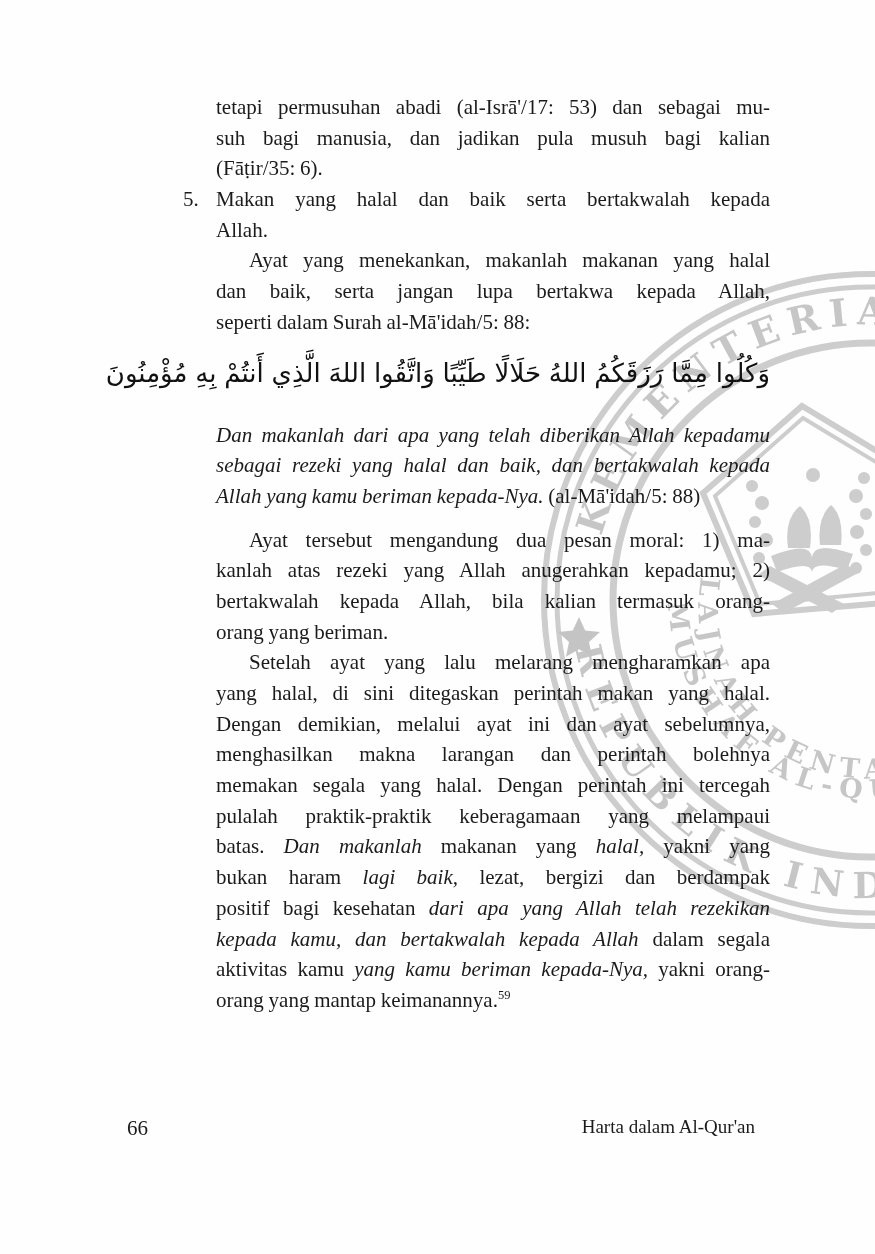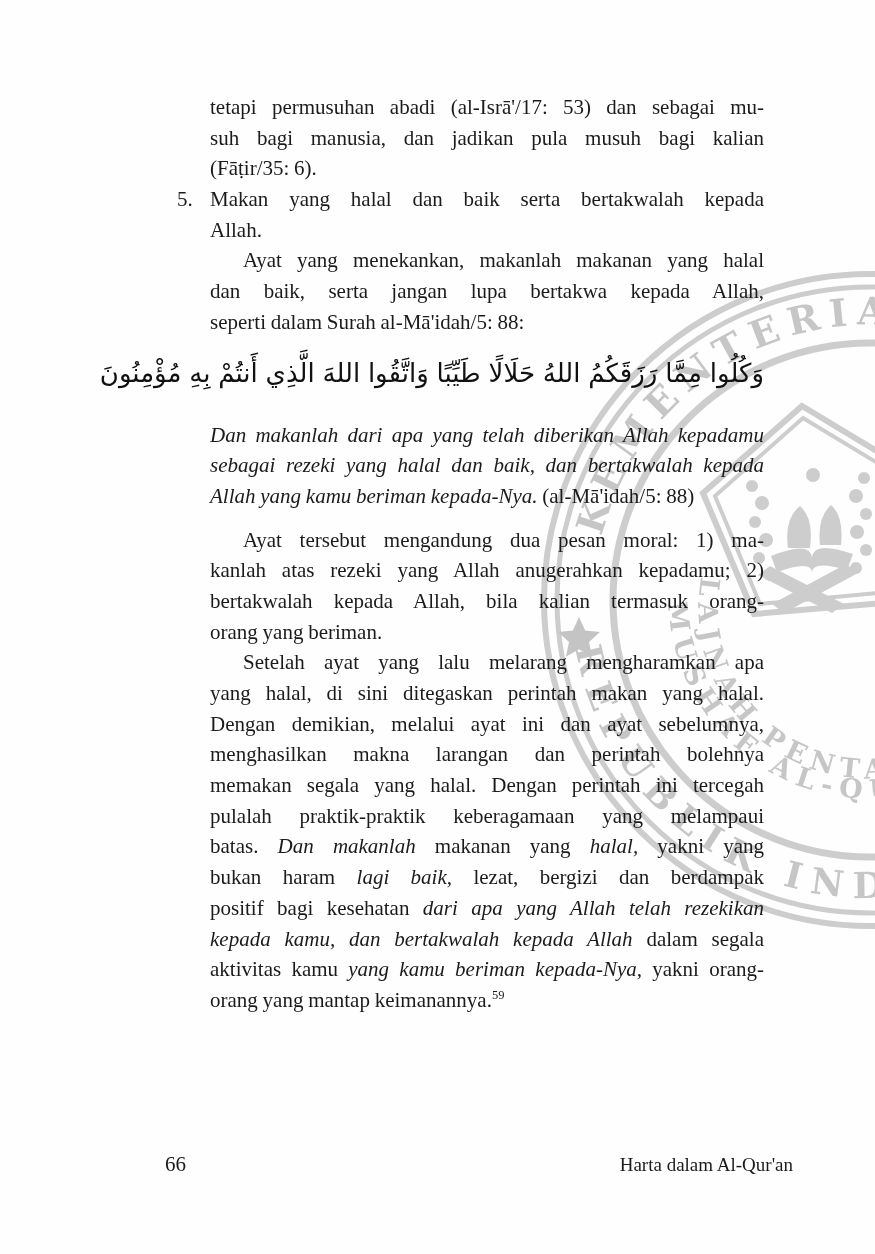--- a/index.html
+++ b/index.html
@@ -12,21 +12,21 @@
     color:#1b1b1b;
     margin:0 auto;
   }
   
   .stamp{
     position:absolute;left:0;top:0;width:875px;height:1254px;
     pointer-events:none;
   }
   
   .text-column{
-    position:absolute;left:210px;top:92px;width:554px;
+    position:absolute;left:216px;top:92px;width:554px;
     font-size:21px;line-height:30.7px;
     word-spacing:-0.5px;
   }
   .block{position:relative;}
   .line{
     text-align:justify;
     text-align-last:justify;
     height:30.7px;
     white-space:normal;
   }
@@ -49,22 +49,22 @@
     font-size:26px;
     line-height:58px;
     height:58px;
     margin:6px 0 18px 0;
     text-align:center;
     white-space:nowrap;
     color:#111;
   }
   
   .footer{
-    position:absolute;left:127px;top:1152px;width:628px;
-    display:flex;justify-content:space-between;align-items:center;margin-left:38px;
+    position:absolute;left:127px;top:1116px;width:628px;
+    display:flex;justify-content:space-between;align-items:flex-start;
   }
   .page-number{font-size:21px;}
   .running-title{font-size:19px;}
 </style>
 </head>
 <body>
 
 <div class="page">
 
   <svg class="stamp" viewBox="0 0 875 1254" xmlns="http://www.w3.org/2000/svg" aria-hidden="true">

